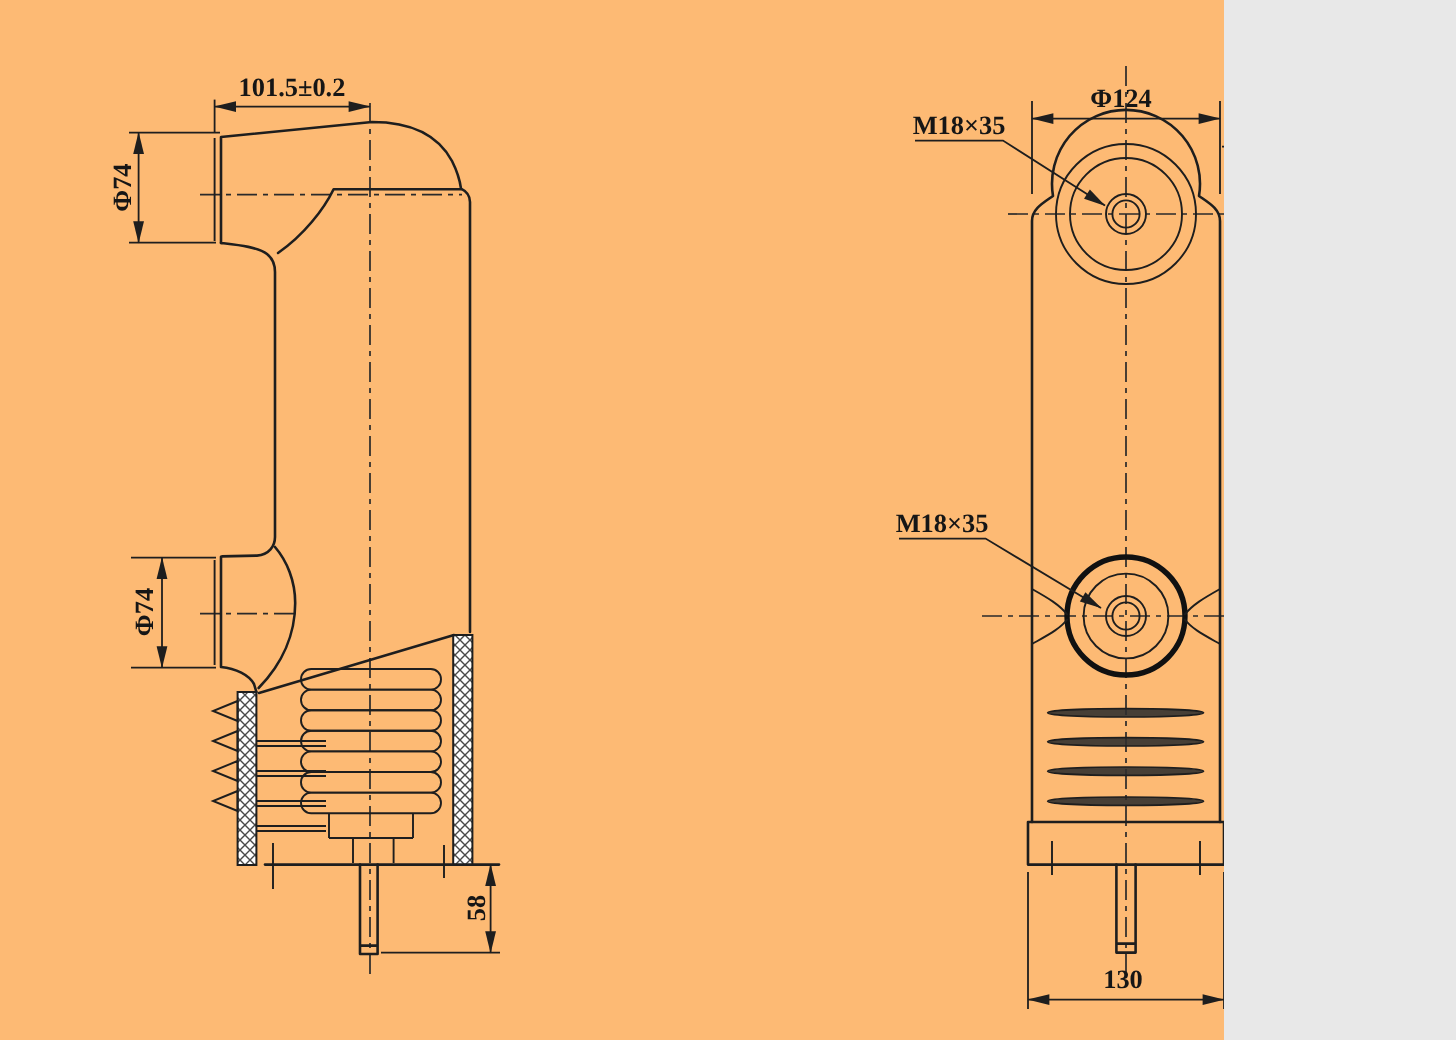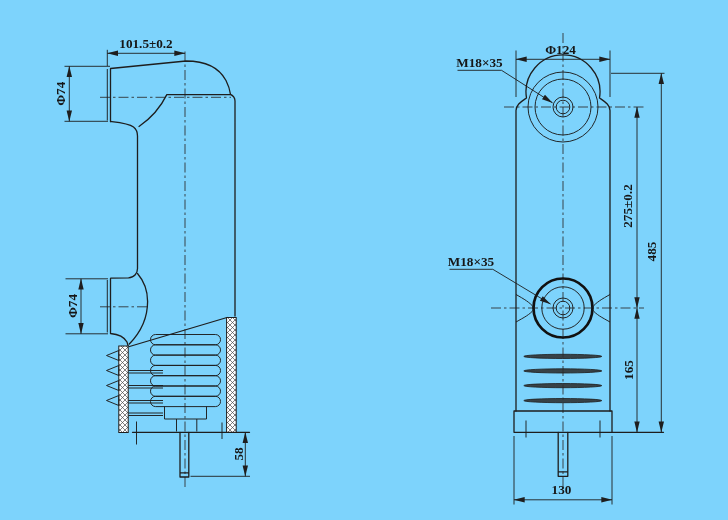--- a/index.html
+++ b/index.html
@@ -1,17 +1,17 @@
 <!DOCTYPE html>
 <html><head>
 <meta charset="utf-8">
 <style>
   html,body{margin:0;padding:0;}
   body{background:#e8e8e8;font-family:"Liberation Serif", serif;}
-  #canvas{position:relative;width:728px;height:520px;background:#7dd3fc;overflow:hidden;}
+  #canvas{position:relative;width:612px;height:520px;background:#fdba74;overflow:hidden;}
   svg{position:absolute;left:0;top:0;}
   .ol{fill:none;stroke:#1e1e1e;stroke-width:1.3;stroke-linecap:round;stroke-linejoin:round;}
   .thin{fill:none;stroke:#1e1e1e;stroke-width:0.95;}
   .dim{fill:none;stroke:#1e1e1e;stroke-width:0.9;}
   .cl{fill:none;stroke:#2a2a2a;stroke-width:0.85;stroke-dasharray:10 3 2.5 3;}
   .wall{stroke:#1e1e1e;stroke-width:1;}
   .dimtext{font-size:13.2px;font-weight:bold;fill:#161616;text-anchor:middle;}
   .boldc{fill:none;stroke:#111;stroke-width:2.7;}
   .fin-r{fill:#2e2e2e;fill-opacity:.88;stroke:#1e1e1e;stroke-width:.8;}
 </style>

